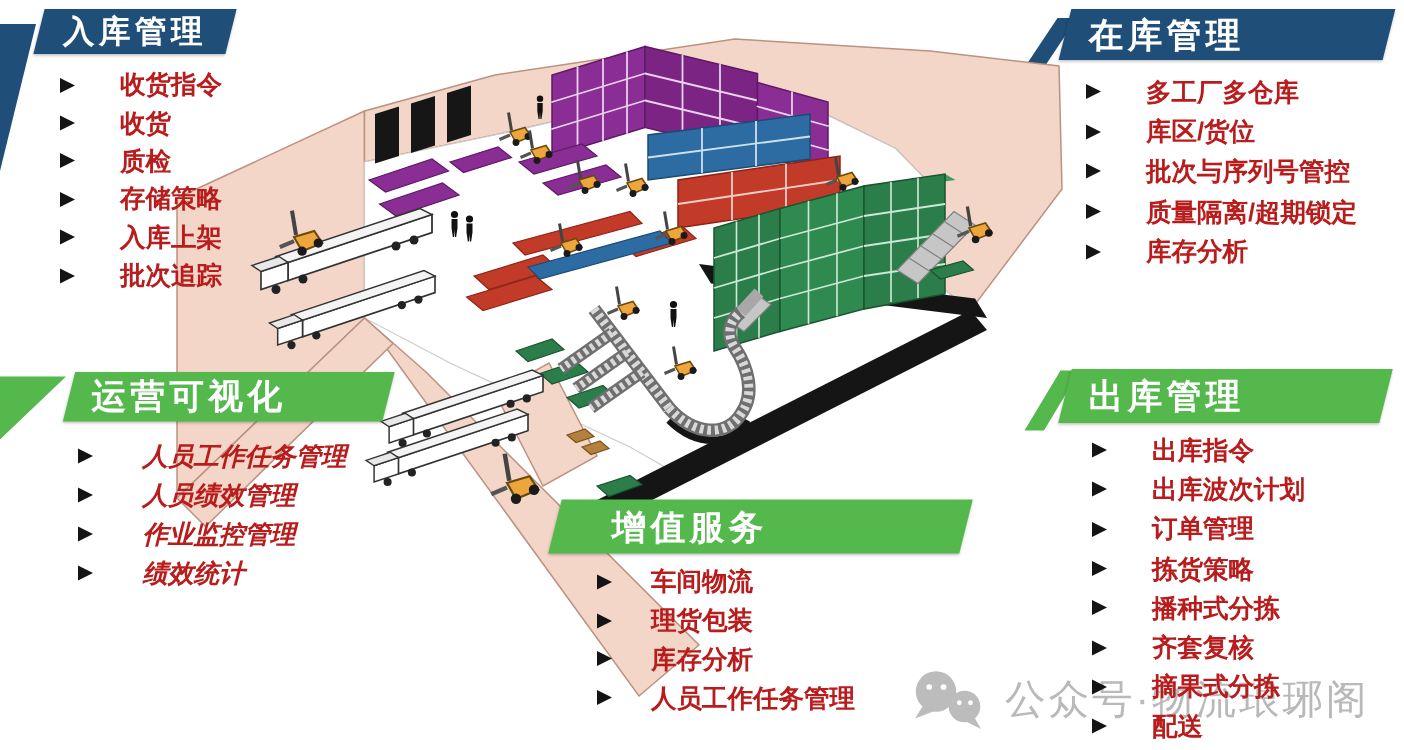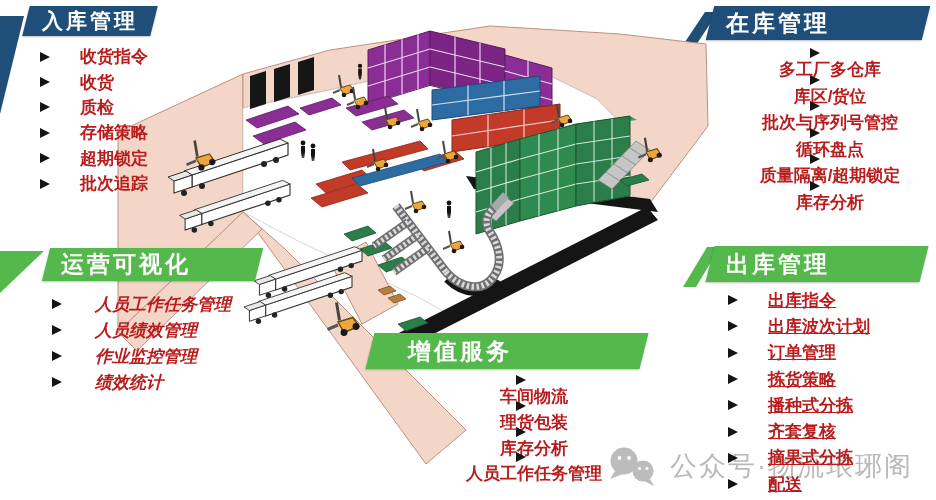--- a/index.html
+++ b/index.html
@@ -41,39 +41,39 @@
   
   .p1{left:26px;top:6px;width:230px;}
   .p1 .hdr{width:128px;height:30px;font-size:21px;}
   .p1 ul{margin-top:8px;}
   .p1 li{height:25.4px;padding-left:14px;font-size:17px;}
   .p1 .blt{margin-right:30px;}
   
   .p2{left:710px;top:6px;width:226px;}
   .p2 .hdr{width:200px;height:34px;font-size:23px;padding-left:16px;}
   .p2 ul{margin-top:8px;}
-  .p2 li{height:26.6px;padding-left:14px;font-size:17px;flex-direction:column;}
+  .p2 li{height:26.6px;padding-left:14px;font-size:17px;}
   .p2 .blt{margin-right:30px;}
   
   .p3{left:46px;top:248px;width:260px;}
   .p3 .hdr{width:198px;height:33px;font-size:23px;padding-left:15px;}
   .p3 ul{margin-top:10px;}
   .p3 li{height:26px;padding-left:6px;font-size:17px;font-style:italic;}
   .p3 .blt{margin-right:33px;}
   
   .p4{left:370px;top:333px;width:300px;}
   .p4 .hdr{width:236px;height:36px;font-size:23px;padding-left:38px;}
   .p4 ul{margin-top:6px;}
-  .p4 li{height:25.8px;padding-left:28px;font-size:17px;flex-direction:column;}
+  .p4 li{height:25.8px;padding-left:28px;font-size:17px;}
   .p4 .blt{margin-right:26px;}
   
   .p5{left:710px;top:246px;width:226px;}
   .p5 .hdr{width:198px;height:36px;font-size:23px;padding-left:16px;}
   .p5 ul{margin-top:5px;}
-  .p5 li{height:26.3px;padding-left:18px;font-size:17px;text-decoration:underline;}
+  .p5 li{height:26.3px;padding-left:18px;font-size:17px;}
   .p5 .blt{margin-right:30px;}
 </style>
 </head>
 <body>
 
 <svg class="art" viewBox="0 0 936 500" aria-hidden="true">
   <defs>
     <g id="truck">
       <polygon points="0,-13 -96,19 -96,31 0,-1" fill="#ffffff" stroke="#333" stroke-width="1.2"></polygon>
       <polygon points="0,-13 -96,19 -104,15 -8,-17" fill="#f4f4f4" stroke="#333" stroke-width="1"></polygon>
@@ -278,21 +278,21 @@
     <li>
         <span class="blt"></span>
         <span>质检</span>
       </li>
     <li>
         <span class="blt"></span>
         <span>存储策略</span>
       </li>
     <li>
         <span class="blt"></span>
-        <span>超期锁定</span>
+        <span>入库上架</span>
       </li>
     <li>
         <span class="blt"></span>
         <span>批次追踪</span>
       </li>
   </ul>
 </div>
 
 <div class="panel p2">
   <div class="hdr blue left">
@@ -306,24 +306,20 @@
     <li>
         <span class="blt"></span>
         <span>库区/货位</span>
       </li>
     <li>
         <span class="blt"></span>
         <span>批次与序列号管控</span>
       </li>
     <li>
         <span class="blt"></span>
-        <span>循环盘点</span>
-      </li>
-    <li>
-        <span class="blt"></span>
         <span>质量隔离/超期锁定</span>
       </li>
     <li>
         <span class="blt"></span>
         <span>库存分析</span>
       </li>
   </ul>
 </div>
 
 <div class="panel p3">

